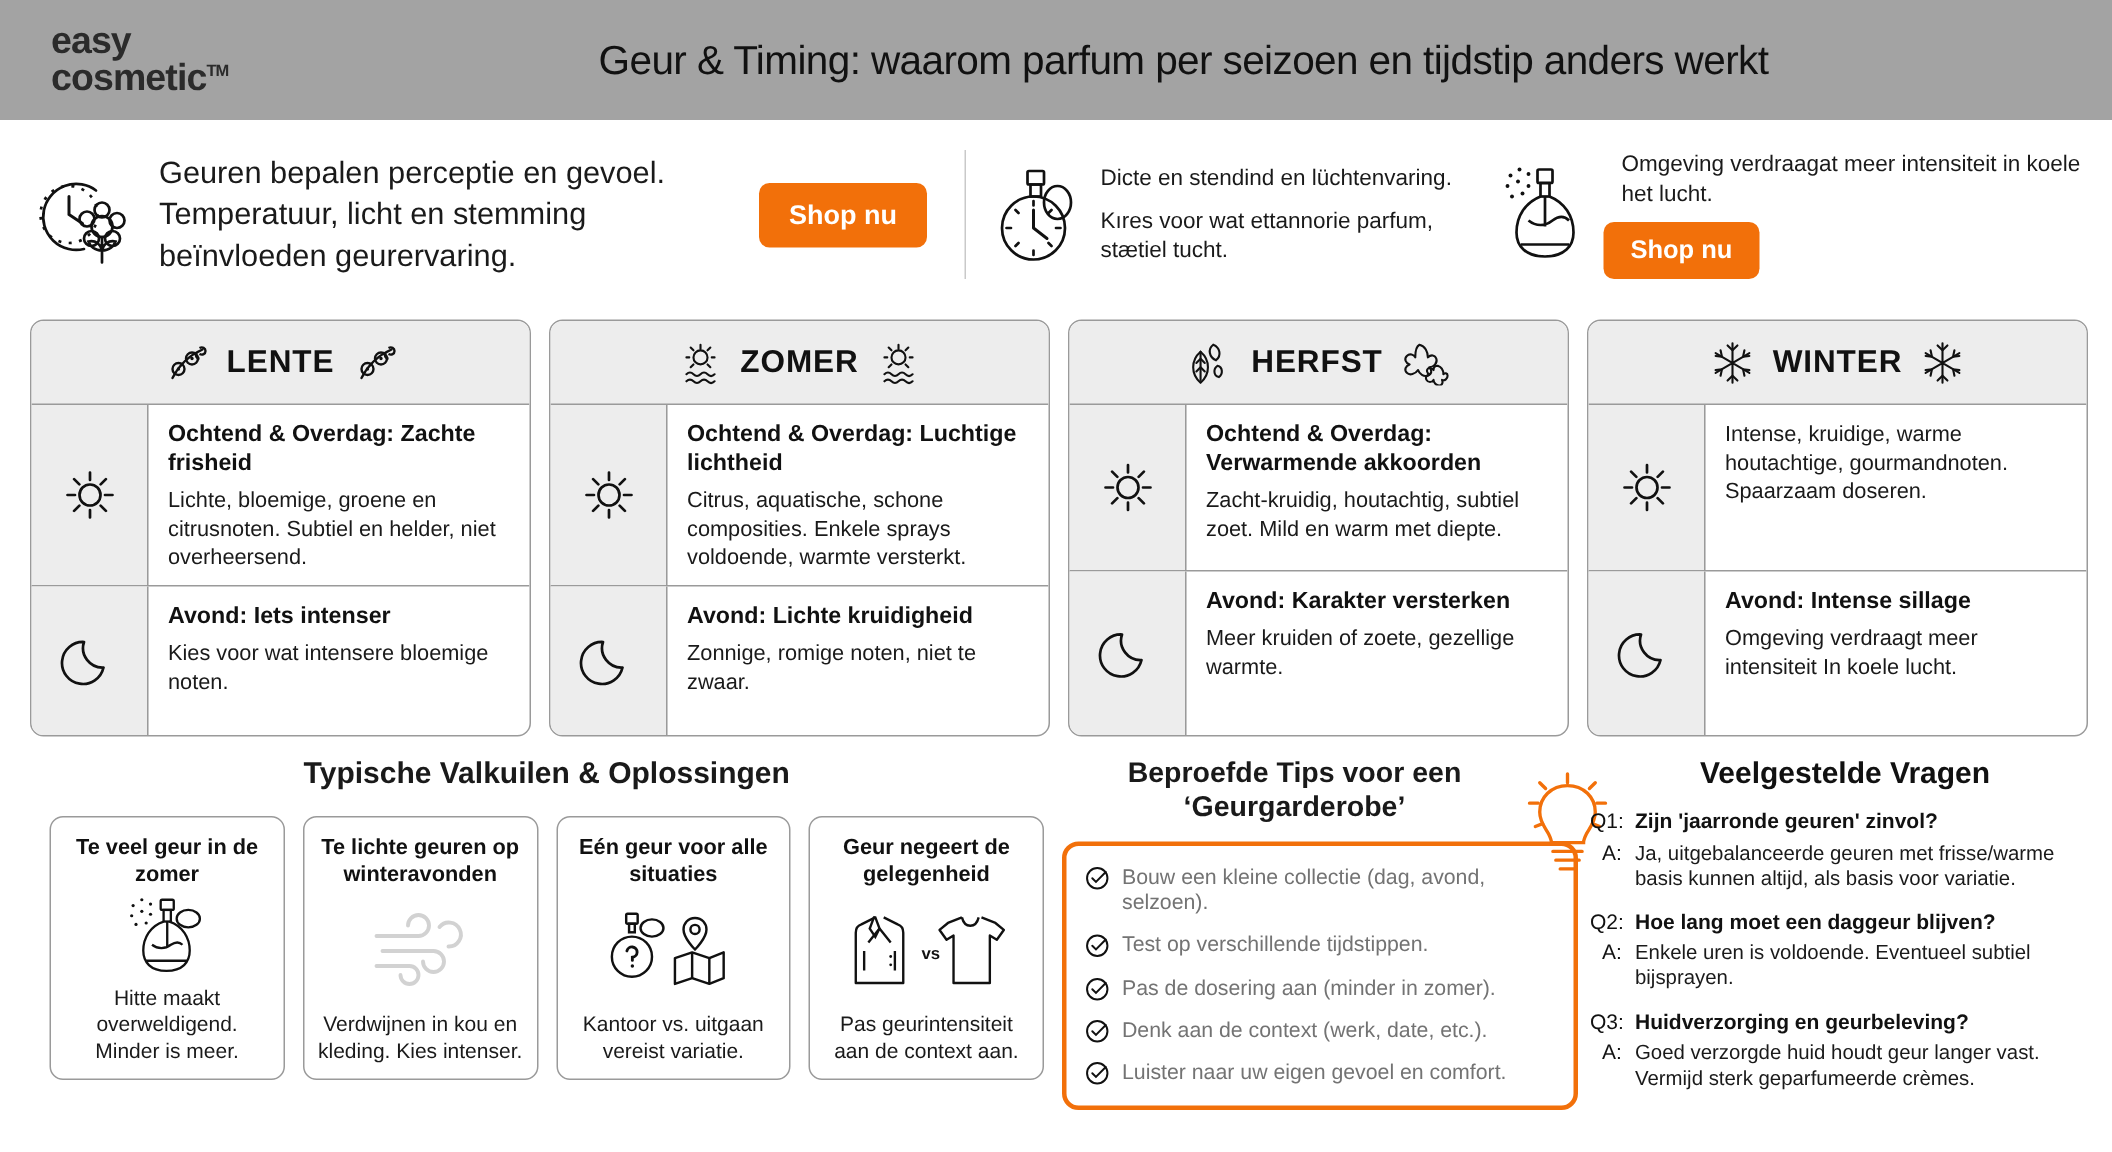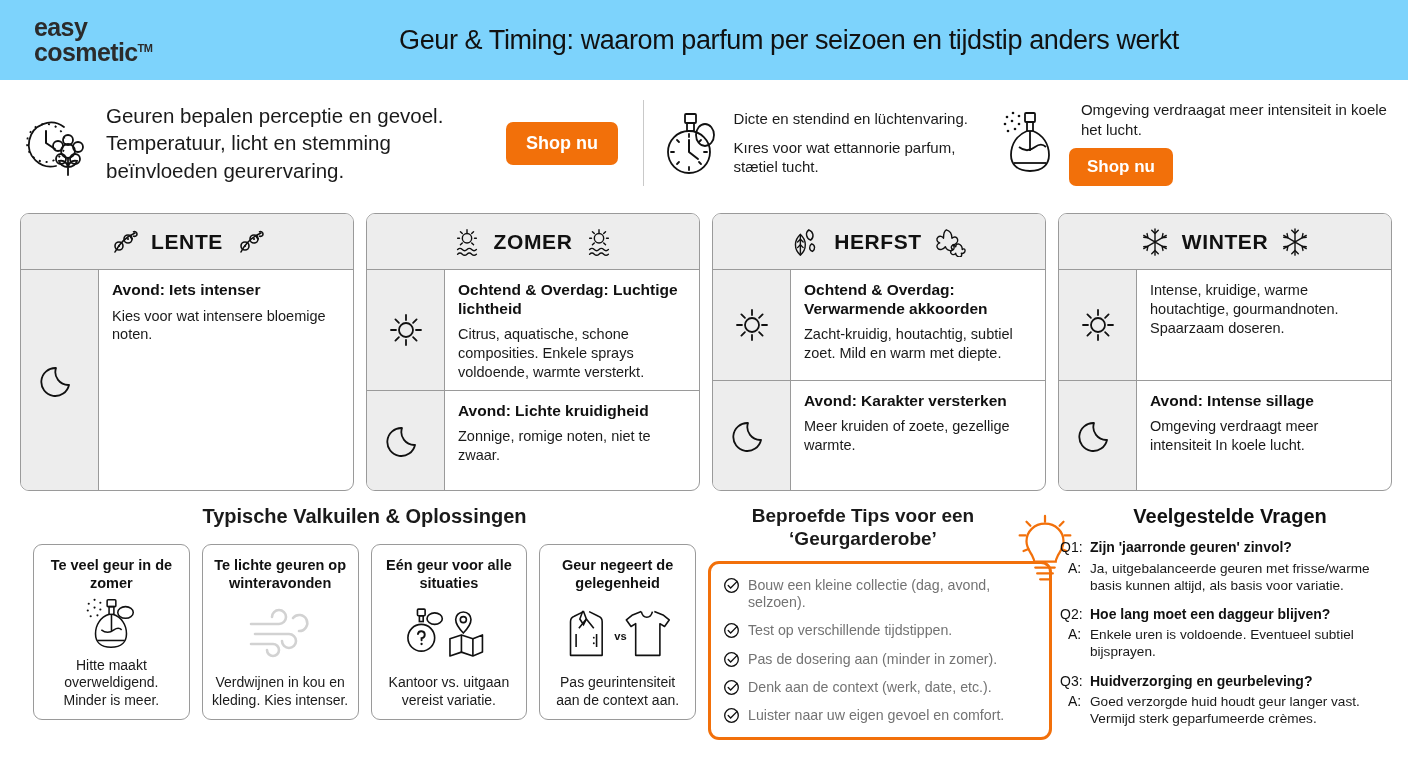--- a/index.html
+++ b/index.html
@@ -8,21 +8,21 @@
     background: #fff;
     font-family: "Liberation Sans", sans-serif;
     color: #111;
     overflow: hidden;
   }
   .page { position: relative; width: 1408px; height: 768px; background: #fff; }
 
   
   .header {
     position: absolute; left: 0; top: 0; width: 1408px; height: 80px;
-    background: #7dd3fc; display: flex; align-items: center;
+    background: #a3a3a3; display: flex; align-items: center;
   }
   .logo { width: 230px; padding-left: 34px; flex: 0 0 230px; }
   .logo-line1, .logo-line2 {
     font-weight: 700; font-size: 25px; letter-spacing: -0.6px; color: #2b2b2b; line-height: 1.02;
   }
   .logo-line2 { position: relative; display: inline-block; }
   .logo-tm { font-size: 11px; vertical-align: super; font-weight: 700; }
   .header-title {
     flex: 1; text-align: center; font-size: 27px; font-weight: 400;
     letter-spacing: -0.4px; color: #111; padding-right: 60px;
@@ -224,20 +224,32 @@
           <svg width="30" height="28" viewBox="0 0 30 28" fill="none" stroke="#111" stroke-width="1.6">
             <path d="M6 24C10 16 17 9 26 5" stroke-linecap="round"></path>
             <path d="M24 4c2-1 4 0 4 2s-2 3-4 2"></path>
               <path d="M22 7c-1 2 0 4 2 4"></path>
             <circle cx="19" cy="11" r="4"></circle>
               <circle cx="10" cy="18" r="4"></circle>
             <circle cx="19" cy="11" r="1.1" fill="#111" stroke="none"></circle>
             <circle cx="10" cy="18" r="1.1" fill="#111" stroke="none"></circle>
           </svg>
         </span>
+      </div>
+      <div class="season-row">
+        <div class="season-ico">
+          <svg width="40" height="40" viewBox="0 0 40 40" fill="none" stroke="#111" stroke-width="1.8" stroke-linecap="round">
+            <circle cx="20" cy="20" r="7"></circle>
+            <path d="M20 5v5M20 30v5M5 20h5M30 20h5M9.4 9.4l3.5 3.5M27.1 27.1l3.5 3.5M30.6 9.4l-3.5 3.5M12.9 27.1l-3.5 3.5"></path>
+          </svg>
+        </div>
+        <div class="season-body">
+          <div class="season-title">Ochtend &amp; Overdag: Zachte frisheid</div>
+          <div class="season-desc">Lichte, bloemige, groene en citrusnoten. Subtiel en helder, niet overheersend.</div>
+        </div>
       </div>
       <div class="season-row">
         <div class="season-ico">
           <svg width="40" height="40" viewBox="0 0 40 40" fill="none" stroke="#111" stroke-width="1.8">
             <path d="M29 25A13 13 0 0 1 16 8a14 14 0 1 0 13 17z" stroke-linejoin="round"></path>
           </svg>
         </div>
         <div class="season-body">
           <div class="season-title">Avond: Iets intenser</div>
           <div class="season-desc">Kies voor wat intensere bloemige noten.</div>

